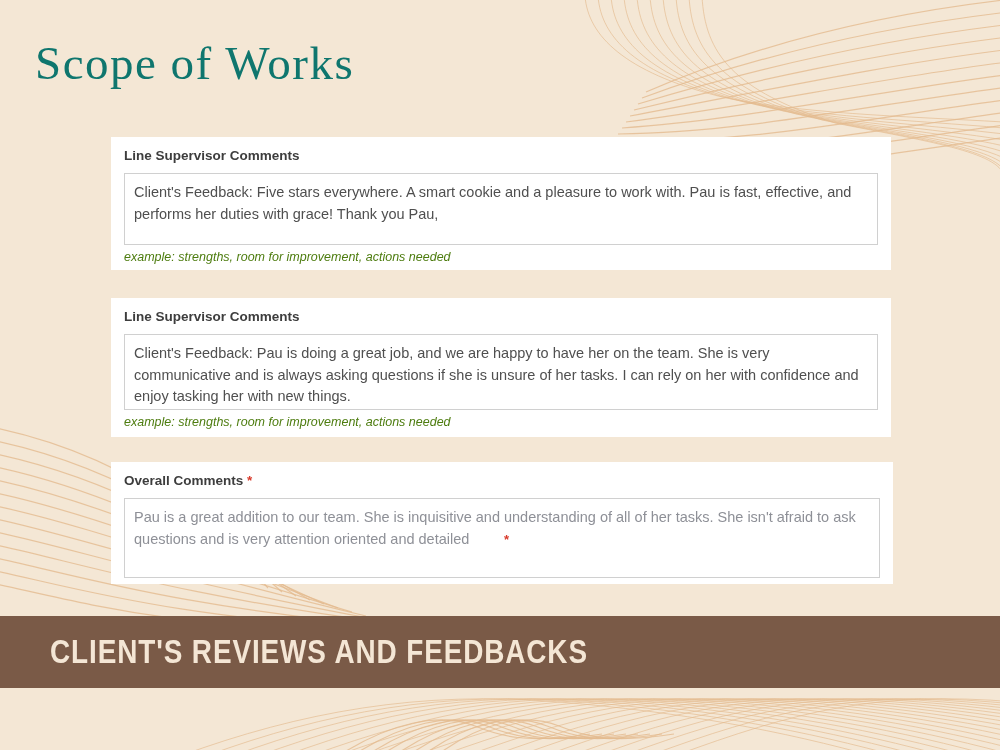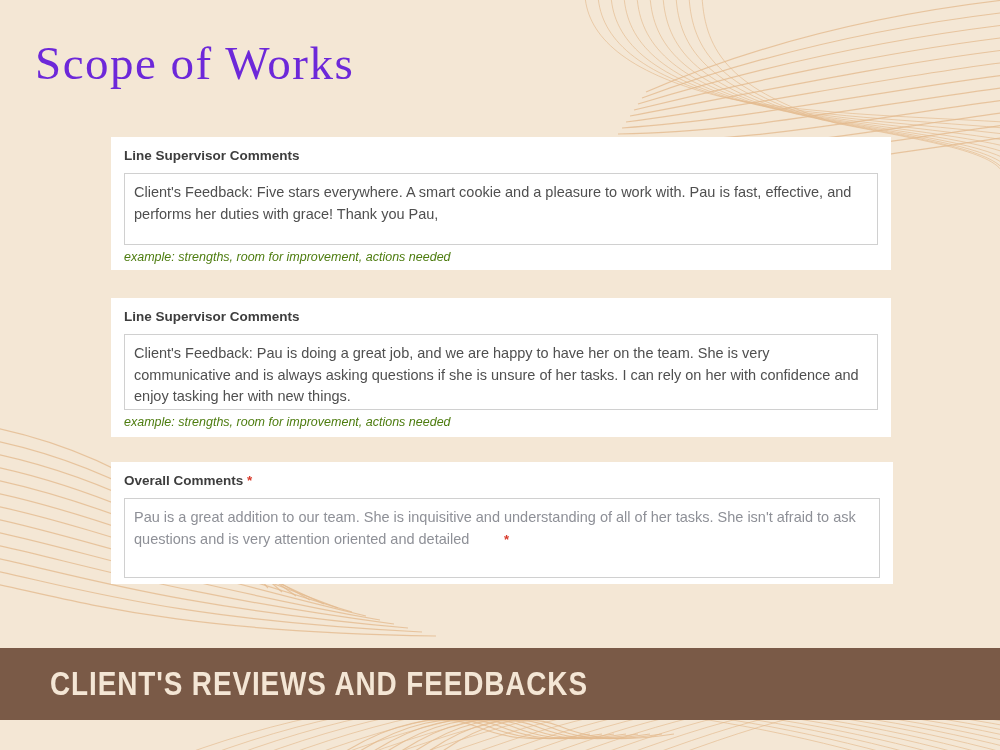--- a/index.html
+++ b/index.html
@@ -7,21 +7,21 @@
     position:relative;width:1000px;height:750px;overflow:hidden;
     background:#f4e7d5;font-family:"Liberation Sans",sans-serif;
   }
   svg.deco{position:absolute;left:0;top:0;z-index:0;}
   svg.deco path{fill:none;stroke:#e4ba8e;stroke-width:1.2;opacity:.8;}
   svg.deco g.soft path{stroke-width:1;opacity:.65;}
 
   .title{
     position:absolute;left:35px;top:36px;z-index:2;
     font-family:"Liberation Serif","DejaVu Serif",serif;
-    font-size:47px;font-weight:400;letter-spacing:1.5px;color:#6d28d9;
+    font-size:47px;font-weight:400;letter-spacing:1.5px;color:#0f766e;
   }
 
   .card{
     position:absolute;left:111px;width:780px;background:#ffffff;
     z-index:2;padding:9px 13px 16px 13px;box-sizing:border-box;
   }
   .card-1{top:137px;height:133px;}
   .card-2{top:298px;height:139px;}
   .card-3{top:462px;height:122px;width:782px;}
 
@@ -46,21 +46,21 @@
   .floating-req{
     position:absolute;left:380px;top:34px;z-index:3;
     color:#d93a2b;font-size:13px;font-weight:700;
   }
 
   .helper{
     font-style:italic;font-size:12.5px;color:#4d7c0f;margin-top:5px;line-height:1.2;
   }
 
   .banner{
-    position:absolute;left:0;top:648px;width:1000px;height:72px;
+    position:absolute;left:0;top:616px;width:1000px;height:72px;
     background:#7a5a47;z-index:4;display:flex;align-items:center;
   }
   .banner-text{
     margin-left:50px;white-space:nowrap;
     font-weight:700;font-size:31px;letter-spacing:1px;color:#f4e6d5;
     transform:scale(.9,1.06);transform-origin:left center;
   }
 </style>
 </head>
 <body>

